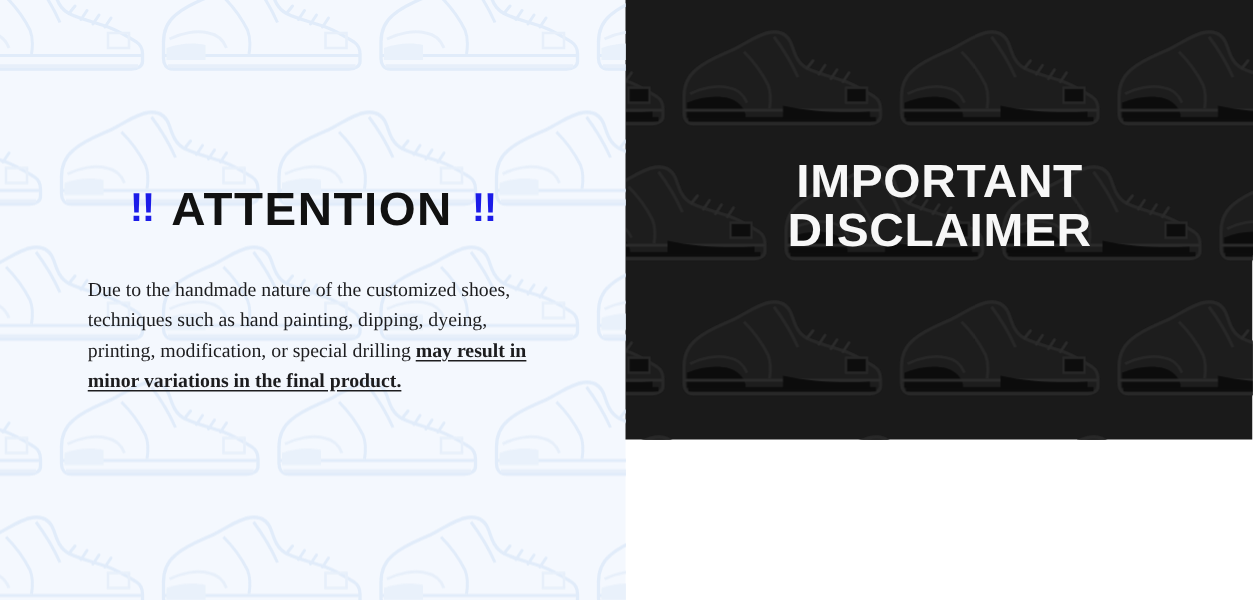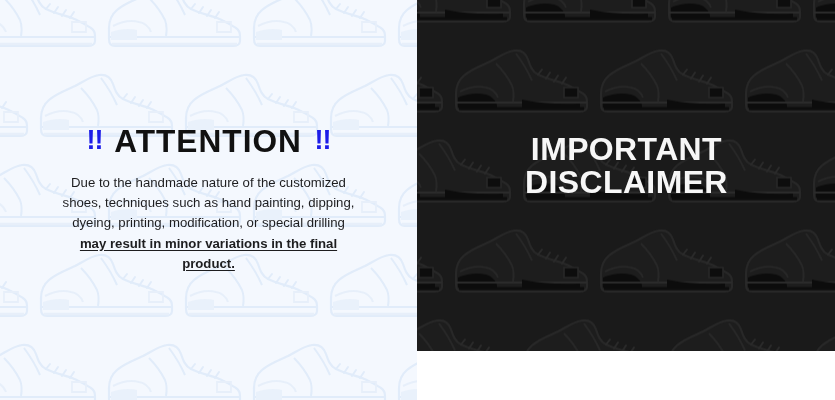--- a/index.html
+++ b/index.html
@@ -25,21 +25,21 @@
     width: 417px;
     height: 400px;
     background: #f4f8fe;
     overflow: hidden;
     flex: 0 0 417px;
   }
   
   .panel-dark {
     position: relative;
     width: 418px;
-    height: 351px;
+    height: 293px;
     background: #1a1a1a;
     overflow: hidden;
     flex: 0 0 418px;
   }
 
   .pattern {
     position: absolute;
     inset: 0;
     width: 100%;
     height: 100%;
@@ -96,25 +96,25 @@
     color: #f7f7f7;
     line-height: 1.06;
     text-align: center;
     margin: 0 0 18px 0;
     transform: scaleX(1.03);
   }
   .heading-disclaimer .dline { display: block; }
 
   
   .body-text {
-    font-family: Liberation Sans, sans-serif;
+    font-family: Liberation Serif, serif;
     font-size: 13.2px;
     line-height: 1.52;
-    text-align: center;
-    margin: 0;
+    text-align: left;
+    margin: 12px;
   }
   .panel-light .body-text { color: #1d1d1f; max-width: 300px; }
   .panel-dark  .body-text { color: #f2f2f2; max-width: 330px; font-size: 13.4px; }
 
   .emph {
     font-weight: 700;
     text-decoration: underline;
     text-underline-offset: 2px;
   }
 </style>

